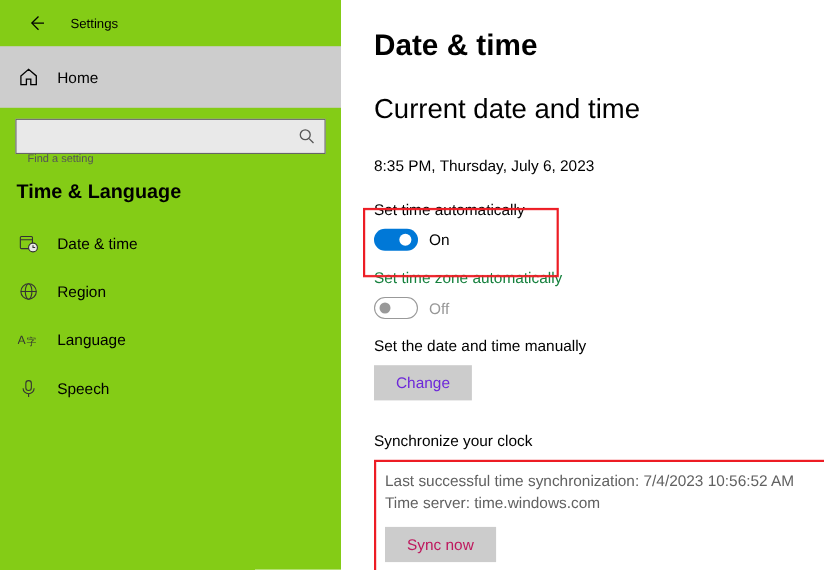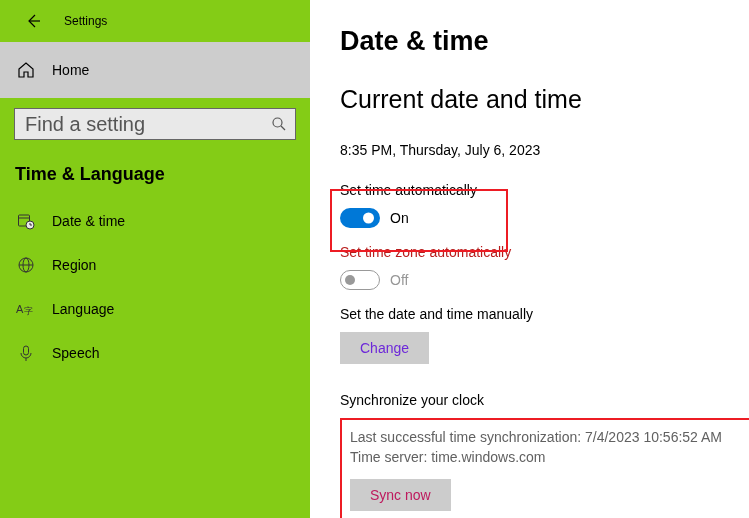--- a/index.html
+++ b/index.html
@@ -9,37 +9,37 @@
   
   .sidebar { width:310px; background:#84cc16; display:flex; flex-direction:column; }
   .top-bar { height:42px; display:flex; align-items:center; padding-left:22px; }
   .back-btn { width:22px; height:22px; display:flex; align-items:center; justify-content:center; cursor:pointer; }
   .title-main { font-size:12px; margin-left:20px; }
   .home-row { height:56px; display:flex; align-items:center; padding-left:15px; background:#cdcdcd; cursor:pointer; }
   .home-row .icon-slot { width:22px; display:flex; justify-content:center; }
   .home-row .label { margin-left:15px; font-size:14px; }
   .search-wrap { padding:10px 14px; }
   .search-box { position:relative; height:32px; border:1px solid #666; background:#e9e9e9; }
-  .search-box input { width:100%; height:100%; border:none; background:transparent; outline:none; padding:0 32px 0 10px; font-size:20px; font-family:inherit; }
+  .search-box input { width:100%; height:100%; border:none; background:transparent; outline:none; padding:0 32px 0 10px; font-size:10px; font-family:inherit;margin-top:20px; }
   .search-box input::placeholder { color:#555; }
   .search-icon { position:absolute; right:8px; top:50%; transform:translateY(-50%); width:16px; height:16px; }
   .cat-title { font-size:18px; font-weight:700; padding:14px 15px 14px 15px; }
   .nav-list { display:flex; flex-direction:column; }
   .nav-item { height:44px; display:flex; align-items:center; padding-left:15px; cursor:pointer; font-size:14px; }
   .nav-item .icon-slot { width:22px; display:flex; justify-content:center; color:#333; }
   .nav-item .label { margin-left:15px; }
 
   
   .main { flex:1; padding:26px 0 0 30px; overflow:auto; }
   .page-title { font-size:27px; font-weight:600; margin-bottom:28px; }
   .section-title { font-size:25px; font-weight:400; margin-bottom:28px; }
   .datetime-str { font-size:14px; margin-bottom:24px; }
   .setting-block { margin-bottom:16px; }
   .setting-label { font-size:14px; margin-bottom:10px; }
-  .setting-label.disabled { color:#b91c1c; }
+  .setting-label.disabled { color:#15803d; }
   .toggle-row { display:flex; align-items:center; }
   .toggle { width:40px; height:20px; border-radius:12px; position:relative; margin-right:10px; }
   .toggle.on { background:#0078d7; }
   .toggle.on::after { content:""; position:absolute; top:50%; left:23px; transform:translateY(-50%); width:11px; height:11px; border-radius:50%; background:#fff; }
   .toggle.off { background:#fff; border:1.5px solid #999; }
   .toggle.off::after { content:""; position:absolute; top:50%; left:4px; transform:translateY(-50%); width:10px; height:10px; border-radius:50%; background:#999; }
   .toggle-text { font-size:14px; }
   .toggle-text.disabled { color:#979797; }
   .red-box1 { border:2px solid #ed1c24; position:absolute; left:330px; top:189px; width:178px; height:63px; pointer-events:none; }
   .btn { height:32px; padding:0 20px; background:#cccccc; border:none; font-size:14px; font-family:inherit; color:#6d28d9; cursor:default; }

